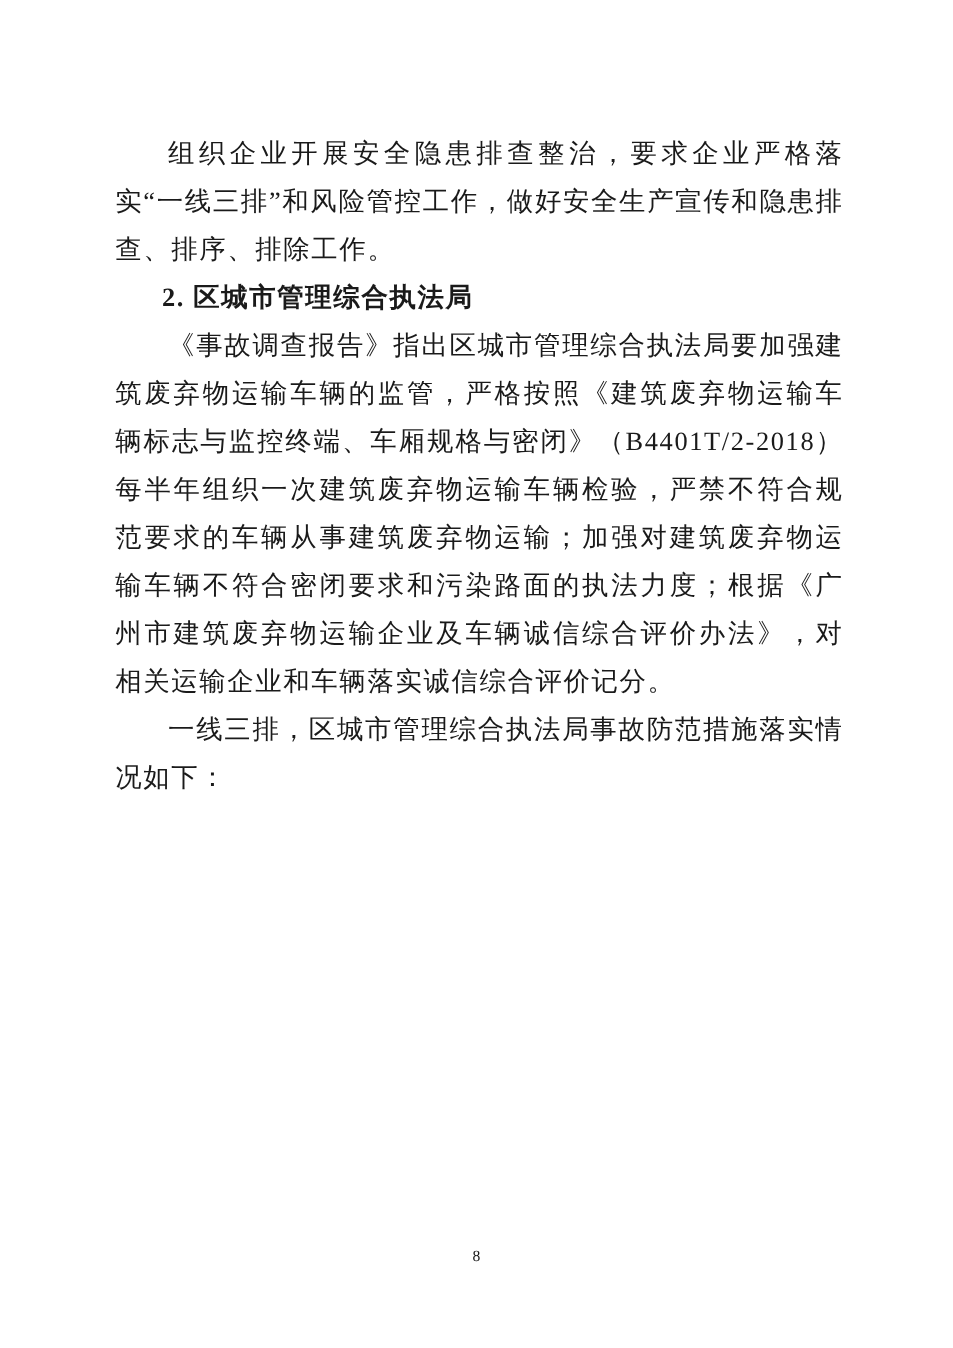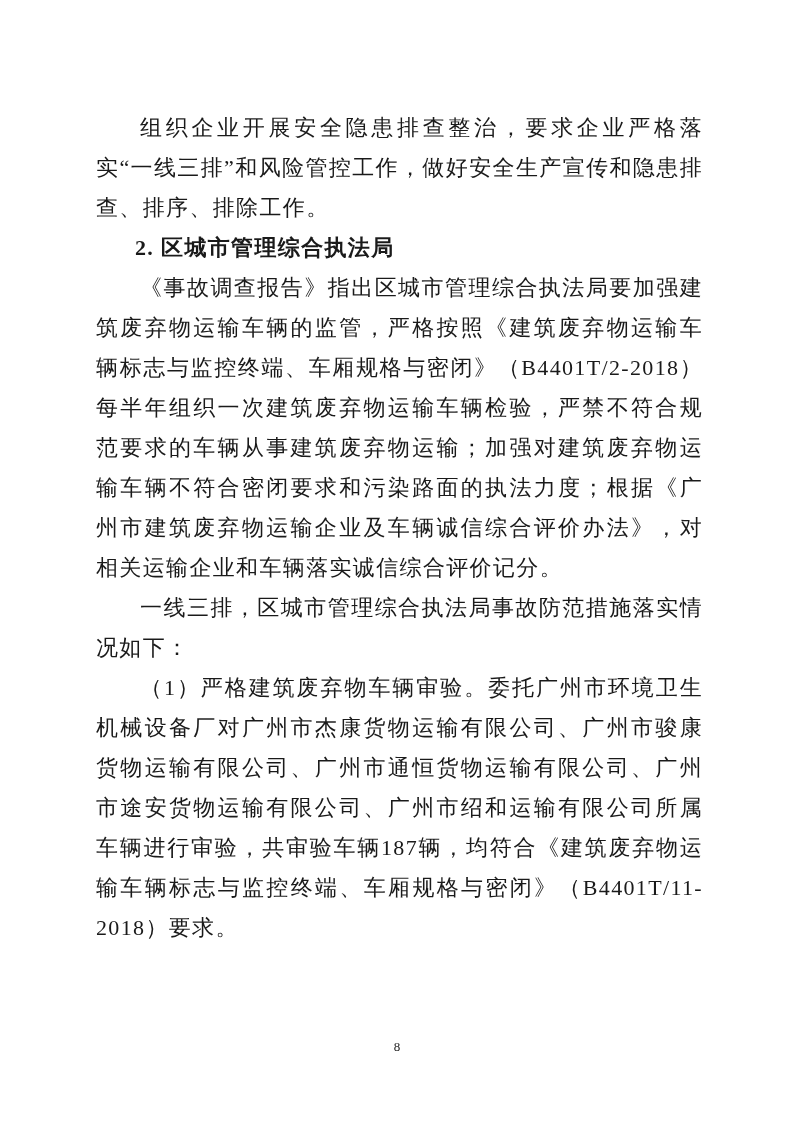--- a/index.html
+++ b/index.html
@@ -56,17 +56,16 @@
 
   <p class="para">组织企业开展安全隐患排查整治，要求企业严格落实“一线三排”和风险管控工作，做好安全生产宣传和隐患排查、排序、排除工作。</p>
 
 
   <p class="para heading">2. 区城市管理综合执法局</p>
 
   <p class="para">《事故调查报告》指出区城市管理综合执法局要加强建筑废弃物运输车辆的监管，严格按照《建筑废弃物运输车辆标志与监控终端、车厢规格与密闭》（B4401T/2-2018）每半年组织一次建筑废弃物运输车辆检验，严禁不符合规范要求的车辆从事建筑废弃物运输；加强对建筑废弃物运输车辆不符合密闭要求和污染路面的执法力度；根据《广州市建筑废弃物运输企业及车辆诚信综合评价办法》，对相关运输企业和车辆落实诚信综合评价记分。</p>
 
   <p class="para">一线三排，区城市管理综合执法局事故防范措施落实情况如下：</p>
 
-  <p class="para">（1）严格建筑废弃物车辆审验。委托广州市环境卫生机械设备厂对广州市杰康货物运输有限公司、广州市骏康货物运输有限公司、广州市通恒货物运输有限公司、广州市途安货物运输有限公司、广州市绍和运输有限公司所属车辆进行审验，共审验车辆187辆，均符合《建筑废弃物运输车辆标志与监控终端、车厢规格与密闭》（B4401T/11-2018）要求。</p>
 
   <div class="page-footer">8</div>
 
 </div>
 
 </body></html>

